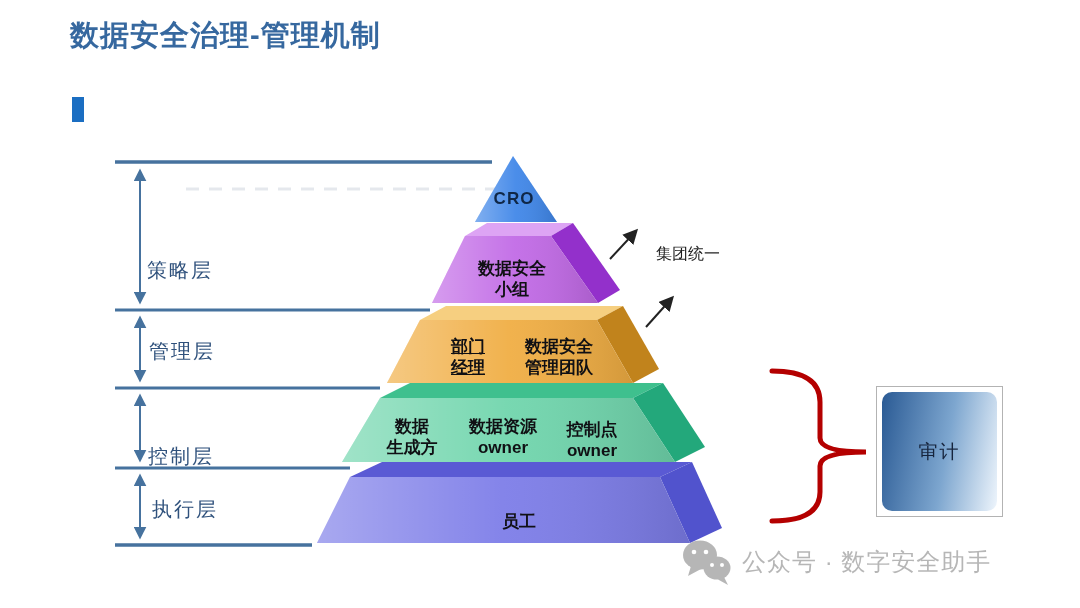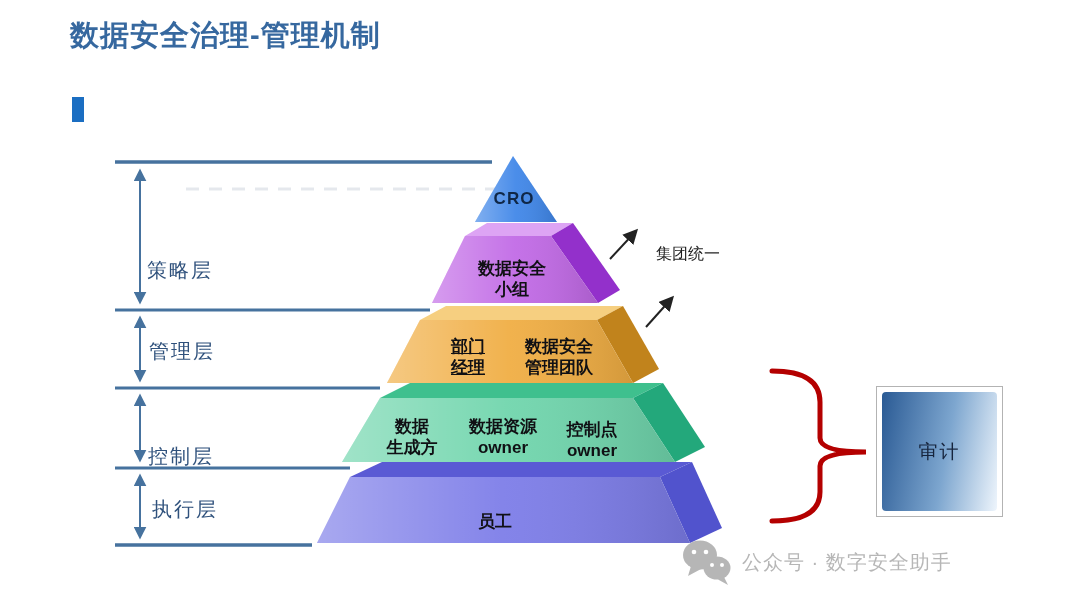--- a/index.html
+++ b/index.html
@@ -28,34 +28,34 @@
   .cro-text{font-size:17px;font-weight:bold;color:#0f2747;letter-spacing:1px;}
 
   .anno-label{font-size:16px;color:#1c1c1c;white-space:nowrap;margin-top:30px;}
 
   .audit-outline{
     left:876px;top:386px;width:127px;height:131px;
     border:1px solid #b3b3b3;box-sizing:border-box;background:transparent;
   }
   .audit-box{
     position:absolute;left:5px;top:5px;right:5px;bottom:5px;
-    border-radius:4px;
+    border-radius:10px;
     background:linear-gradient(100deg,#2a5a94 0%,#7da6cf 55%,#eef5fc 100%);
     display:flex;align-items:center;justify-content:center;
   }
   .audit-label{
     font-family:"Liberation Serif","DejaVu Serif",serif;
     font-size:19px;color:#16243c;letter-spacing:2px;
   }
 
   .watermark{
     left:680px;top:538px;display:flex;align-items:center;gap:10px;opacity:0.8;
   }
   .watermark-text{
-    font-size:20px;color:#a5a5a5;letter-spacing:1px;white-space:nowrap;
+    font-size:24px;color:#a5a5a5;letter-spacing:1px;white-space:nowrap;
   }
 
   svg.layer{position:absolute;left:0;top:0;}
 </style>
 </head>
 <body>
 
 <div class="slide">
 
   <svg class="layer" width="1080" height="608" viewBox="0 0 1080 608">
@@ -162,21 +162,21 @@
   </div>
   <div class="pos ctr lvl-text" style="left:503px;top:416px;">
     <div>数据资源</div>
     <div>owner</div>
   </div>
   <div class="pos ctr lvl-text" style="left:592px;top:419px;">
     <div>控制点</div>
     <div>owner</div>
   </div>
 
-  <div class="pos ctr lvl-text" style="left:495px;top:511px;">员工</div>
+  <div class="pos ctr lvl-text" style="left:519px;top:511px;">员工</div>
 
   <div class="pos anno-label" style="left:656px;top:214px;">集团统一</div>
 
   <div class="pos audit-outline">
     <div class="audit-box">
       <span class="audit-label">审计</span>
     </div>
   </div>
 
   <div class="pos watermark">

